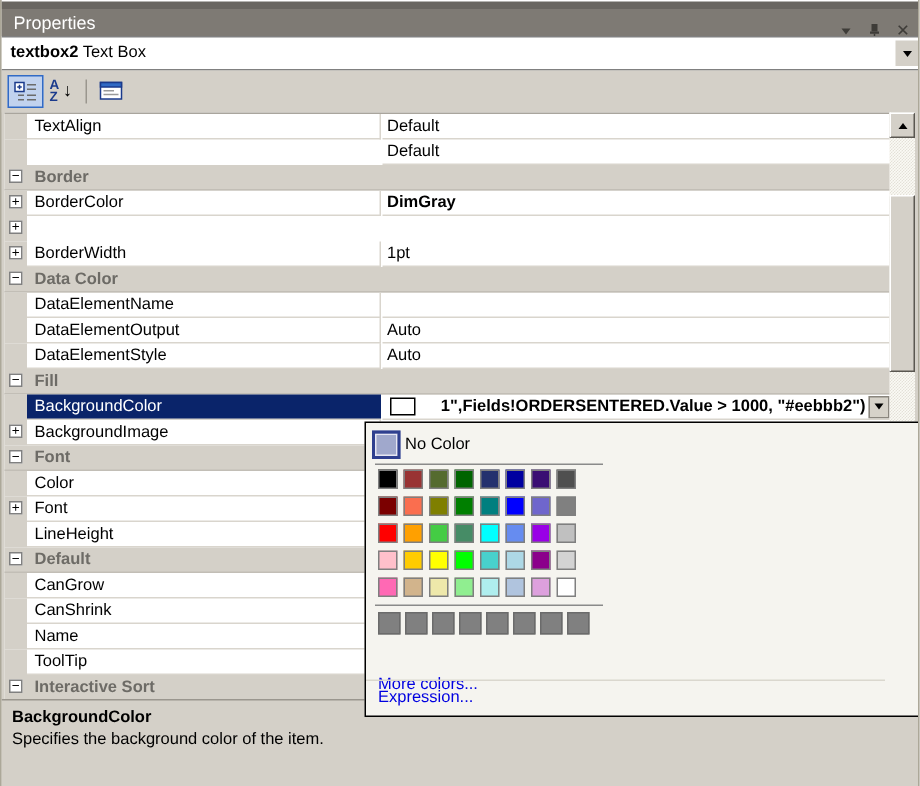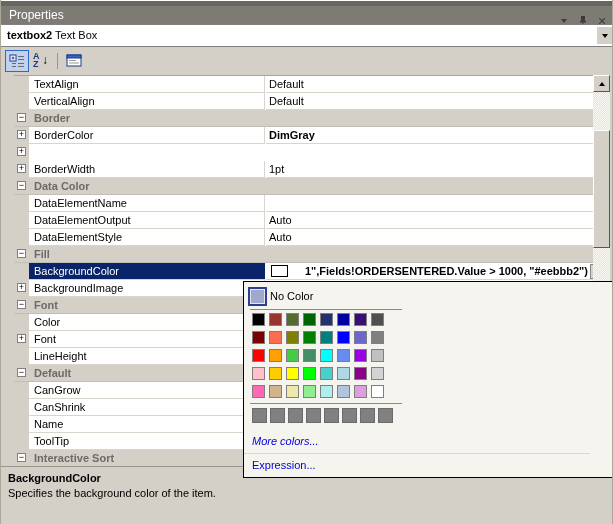--- a/index.html
+++ b/index.html
@@ -19,21 +19,21 @@
   .tri-down{width:0;height:0;border-left:3px solid transparent;border-right:3px solid transparent;border-top:4px solid #000;}
   .tri-up{width:0;height:0;border-left:3px solid transparent;border-right:3px solid transparent;border-bottom:4px solid #000;}
   .toolbar{position:absolute;top:47px;left:0;width:613px;height:28px;background:#D4D0C8;display:flex;align-items:center;padding-left:4px;}
   .tbtn{width:24px;height:22px;display:flex;align-items:center;justify-content:center;background:transparent;border:1px solid transparent;}
   .tbtn.selected{background:#C1D2EE;border:1px solid #316AC5;}
   .tsep{width:1px;height:16px;background:#9a968e;margin:0 4px;}
   .az{position:relative;width:16px;height:16px;}
   .az .a{position:absolute;left:0;top:-2px;font-size:9px;font-weight:bold;color:#1A3A8C;}
   .az .z{position:absolute;left:0;top:6px;font-size:9px;font-weight:bold;color:#1A3A8C;}
   .az .ar{position:absolute;left:9px;top:0px;font-size:12px;color:#000;}
-  .grid{position:absolute;top:75px;left:13px;width:591px;height:391px;background:#fff;border-top:1px solid #A9A59D;}
+  .grid{position:absolute;top:75px;left:2px;width:591px;height:391px;background:#fff;border-top:1px solid #A9A59D;}
   .row{position:relative;height:17px;width:100%;}
   .cat-row{background:#D4D0C8;border-bottom:1px solid #C2BEB6;}
   .cat-label{position:absolute;left:20px;top:0;line-height:16px;font-weight:bold;color:#6D6B66;}
   .item-row .margin{position:absolute;left:0;top:0;width:15px;height:17px;background:#D4D0C8;}
   .expander{position:absolute;left:3px;top:3px;width:9px;height:9px;background:#fff;border:1px solid #808080;
             font-size:9px;line-height:7px;text-align:center;color:#000;}
   .cellname{position:absolute;left:15px;top:0;width:236px;height:17px;line-height:16px;padding-left:5px;
             border-bottom:1px solid #D9D5CD;border-right:1px solid #D9D5CD;white-space:nowrap;overflow:hidden;}
   .cellval{position:absolute;left:252px;top:0;width:339px;height:17px;line-height:16px;padding-left:3px;
            border-bottom:1px solid #D9D5CD;white-space:nowrap;overflow:hidden;display:flex;align-items:center;}
@@ -61,21 +61,21 @@
   .nc-label{margin-left:3px;}
   .ddsep{position:absolute;left:6px;width:152px;height:1px;background:#8a8a8a;}
   .sep1{top:27px;} .sep2{top:121px;}
   .sep3{top:171px;left:0;width:346px;background:#DAD7CE;}
   .palette{position:absolute;top:31px;left:8px;width:150px;}
   .prow{display:flex;height:18px;}
   .psw{width:13px;height:13px;border:1px solid #7f7f7f;margin-right:4px;flex:0 0 auto;}
   .customrow{position:absolute;top:126px;left:8px;display:flex;}
   .csw{width:15px;height:15px;background:#808080;border:1px solid #6b6b6b;margin-right:3px;}
   .ddlink{position:absolute;left:8px;color:#0000E0;line-height:14px;cursor:default;}
-  .link1{top:152px;font-style:italic;} .link2{top:176px;}
+  .link1{top:167px;} .link2{top:176px;}
   svg{display:block;}
 </style>
 </head>
 <body>
 
 <div class="window">
   <div class="top-strip"></div>
 
   <div class="title-bar">
     <span>Properties</span>
@@ -140,21 +140,20 @@
   <div class="grid">
       <div class="row item-row">
         <span class="margin"></span>
         <span class="cellname">TextAlign</span>
         <span class="cellval">
           <span>Default</span>
         </span>
       </div>
       <div class="row item-row">
         <span class="margin"></span>
-        <span class="cellname">VerticalAlign</span>
         <span class="cellval">
           <span>Default</span>
         </span>
       </div>
       <div class="row cat-row">
         <span class="expander">−</span>
         <span class="cat-label">Border</span>
       </div>
       <div class="row item-row">
         <span class="margin"></span>

